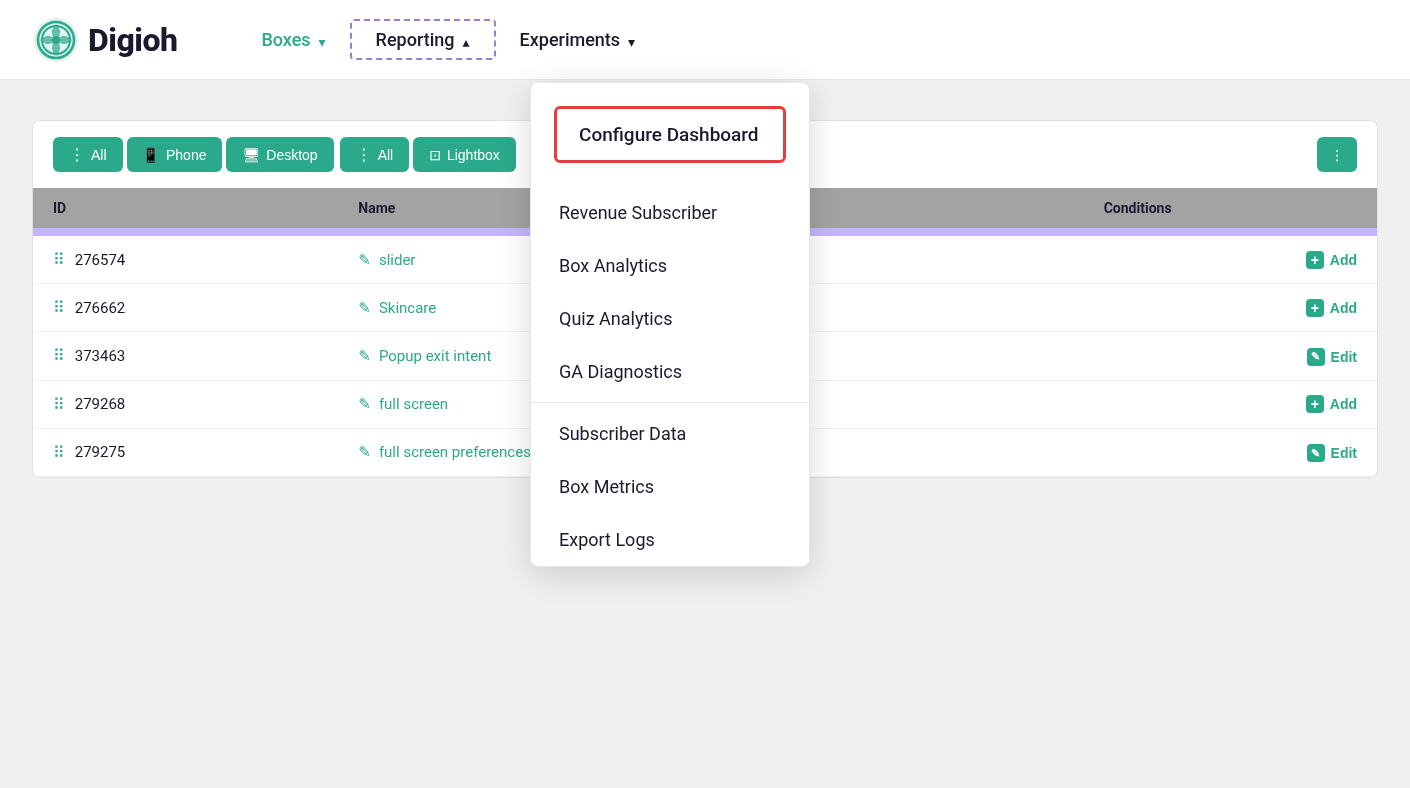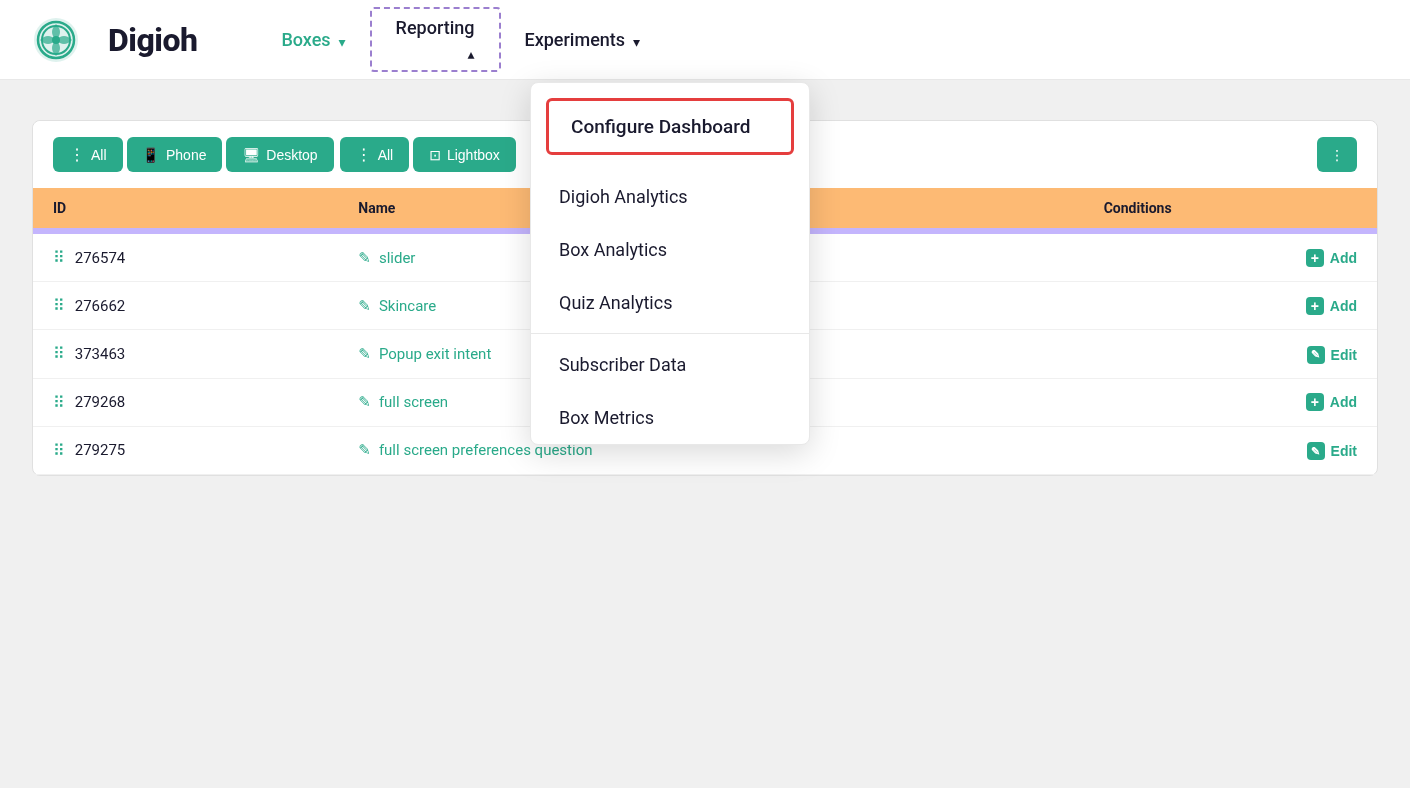--- a/index.html
+++ b/index.html
@@ -13,21 +13,21 @@
       padding: 0 32px;
       height: 80px;
       border-bottom: 1px solid #e8e8e8;
       position: relative;
       z-index: 100;
     }
 
     .logo-area {
       display: flex;
       align-items: center;
-      gap: 28px;
+      gap: 8px;
       margin-right: 60px;
     }
 
     .logo-svg {
       width: 48px;
       height: 48px;
     }
 
     .logo-text {
       font-size: 32px;
@@ -51,21 +51,20 @@
       font-weight: 500;
       cursor: pointer;
       color: #1a1a2e;
       position: relative;
     }
 
     .nav-item.active-reporting {
       color: #1a1a2e;
       border: 2px dashed #9b7fcf;
       border-radius: 4px;
-      flex-direction: column;
     }
 
     .nav-item.boxes-item {
       color: #2aaa8a;
     }
 
     .nav-chevron {
       font-size: 14px;
     }
 
@@ -102,22 +101,22 @@
       width: 100%;
       border-collapse: collapse;
     }
 
     th {
       text-align: left;
       padding: 12px 20px;
       font-size: 14px;
       font-weight: 700;
       color: #1a1a2e;
-      border-bottom: 6px solid #c4b5fd;
-      background: #fdba74;
+      border-bottom: 8px solid #c4b5fd;
+      background: #a3a3a3;
     }
 
     td {
       padding: 14px 20px;
       font-size: 15px;
       color: #1a1a2e;
       border-bottom: 1px solid #f0f0f0;
     }
 
     .td-id {
@@ -224,21 +223,21 @@
     .dropdown-divider {
       height: 1px;
       background: #e8e8e8;
       margin: 4px 0;
     }
 
     
     .configure-highlight {
       border: 3px solid #e53e3e;
       border-radius: 6px;
-      margin: 15px;
+      margin: 23px;
     }
 
     .configure-inner {
       padding: 14px 22px;
       font-size: 19px;
       font-weight: 500;
       color: #1a1a2e;
       cursor: pointer;
     }
 
@@ -458,21 +457,23 @@
       </table>
     </div>
   </div>
 
   <div class="dropdown-menu">
 
     <div class="configure-highlight">
       <div class="configure-inner">Configure Dashboard</div>
     </div>
 
-    <div class="dropdown-item">Digioh Analytics</div>
+    <div class="dropdown-item">Revenue Subscriber</div>
     <div class="dropdown-item">Box Analytics</div>
     <div class="dropdown-item">Quiz Analytics</div>
+    <div class="dropdown-item">GA Diagnostics</div>
     <div class="dropdown-divider"></div>
     <div class="dropdown-item">Subscriber Data</div>
     <div class="dropdown-item">Box Metrics</div>
+    <div class="dropdown-item">Export Logs</div>
   </div>
 
 </div>
 
 </body></html>

